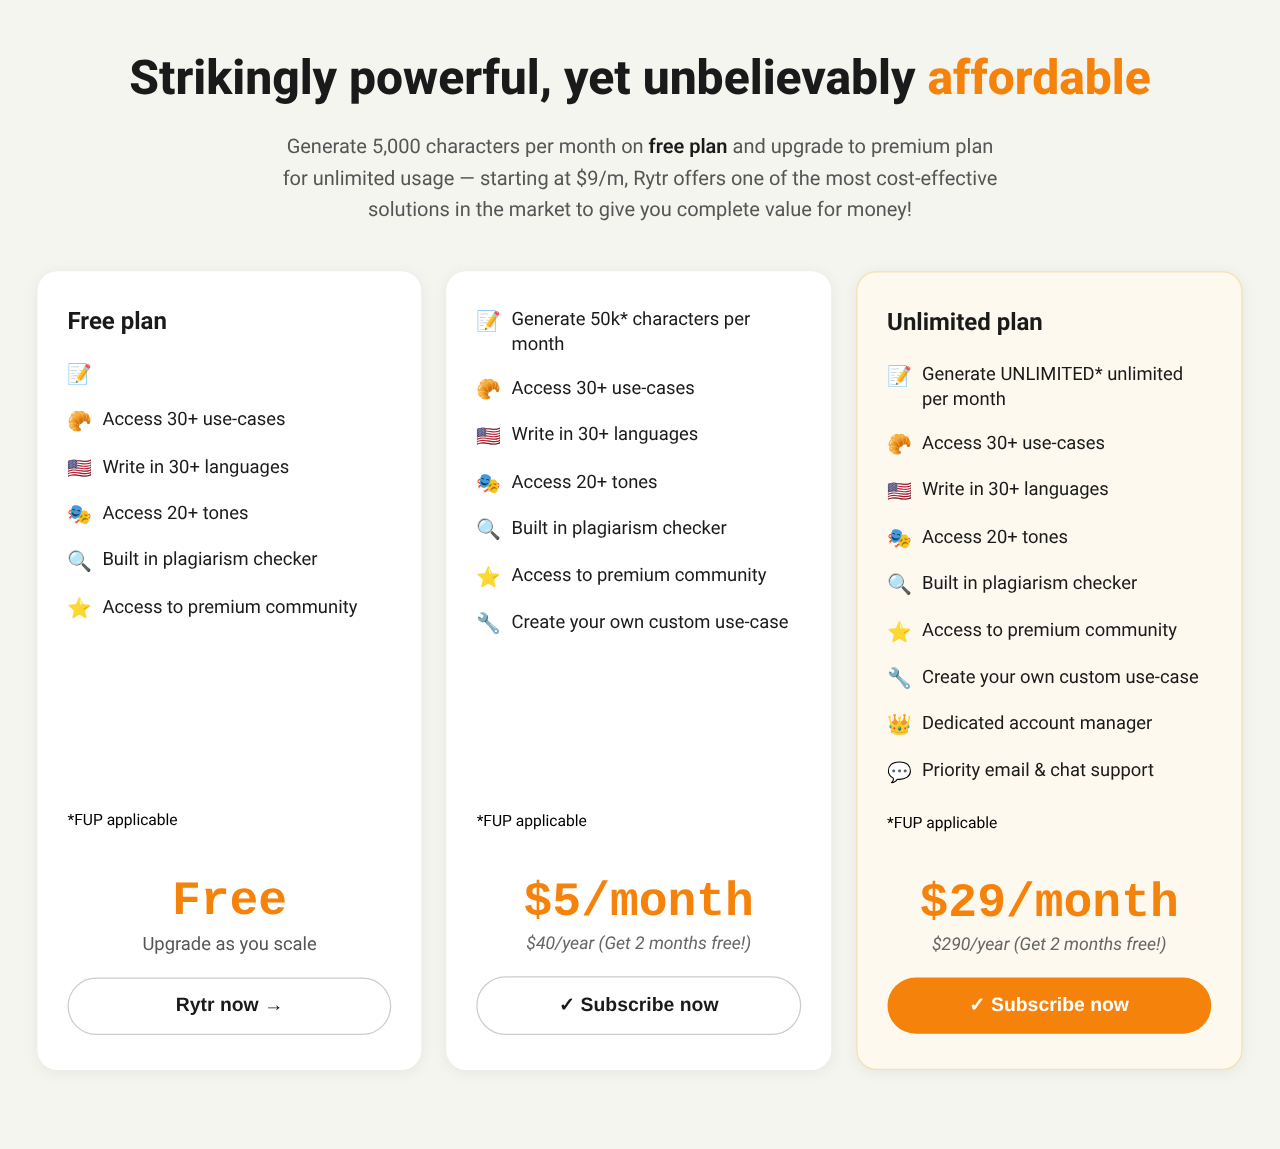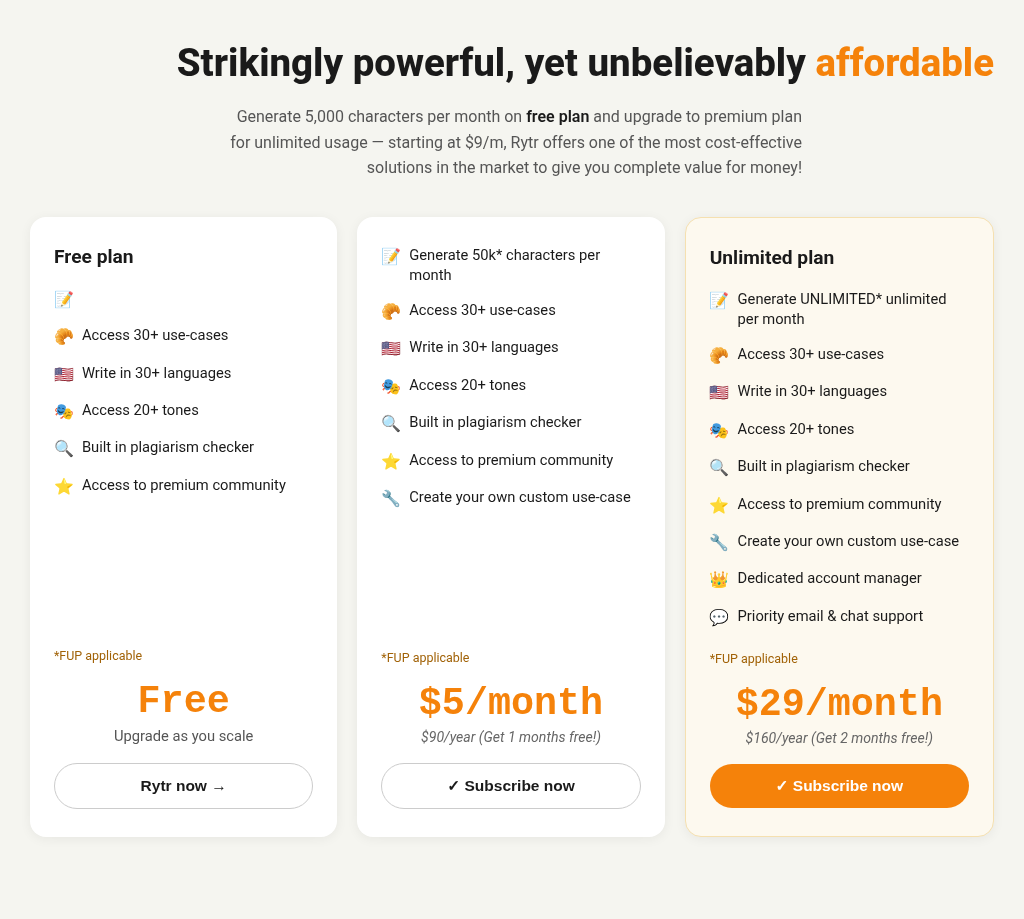--- a/index.html
+++ b/index.html
@@ -4,21 +4,21 @@
   <style>
     * { box-sizing: border-box; margin: 0; padding: 0; }
     body {
       font-family: -apple-system, BlinkMacSystemFont, 'Segoe UI', Roboto, sans-serif;
       background: #f5f5f0;
       color: #1a1a1a;
       min-height: 919px;
       padding: 40px 30px;
     }
     .header {
-      text-align: right;
+      text-align: center;
       margin-bottom: 36px;
     }
     .header h1 {
       font-size: 2.4rem;
       font-weight: 800;
       color: #1a1a1a;
       margin-bottom: 18px;
       line-height: 1.2;
     }
     .header h1 .accent {
@@ -74,22 +74,23 @@
       color: #1a1a1a;
       line-height: 1.4;
     }
     .features-list li .emoji {
       font-size: 1rem;
       flex-shrink: 0;
       margin-top: 1px;
     }
     .fup {
       font-size: 0.78rem;
-      color: #a16207;
+      color: #000000;
       margin-top: 8px;
+      margin-bottom: 18px;
     }
     .price-section {
       text-align: center;
       margin-top: auto;
       padding-top: 18px;
     }
     .price-main {
       font-size: 2.4rem;
       font-weight: 800;
       color: #f5820a;
@@ -216,21 +217,21 @@
           <span>Access to premium community</span>
         </li>
       <li>
           <span class="emoji">🔧</span>
           <span>Create your own custom use-case</span>
         </li>
     </ul>
     <div class="fup">*FUP applicable</div>
     <div class="price-section">
       <div class="price-main">$5/month</div>
-      <div class="price-sub"><em>$90/year (Get 1 months free!)</em></div>
+      <div class="price-sub"><em>$40/year (Get 2 months free!)</em></div>
       <button class="btn btn-outline-orange">✓  Subscribe now</button>
     </div>
   </div>
 
   <div class="plan-card highlighted">
     <div class="plan-title">Unlimited plan</div>
     <ul class="features-list">
       <li>
           <span class="emoji">📝</span>
           <span>Generate UNLIMITED* unlimited per month</span>
@@ -264,18 +265,18 @@
           <span>Dedicated account manager</span>
         </li>
       <li>
           <span class="emoji">💬</span>
           <span>Priority email &amp; chat support</span>
         </li>
     </ul>
     <div class="fup">*FUP applicable</div>
     <div class="price-section">
       <div class="price-main">$29/month</div>
-      <div class="price-sub"><em>$160/year (Get 2 months free!)</em></div>
+      <div class="price-sub"><em>$290/year (Get 2 months free!)</em></div>
       <button class="btn btn-primary">✓  Subscribe now</button>
     </div>
   </div>
 
 </div>
 
 </body></html>

